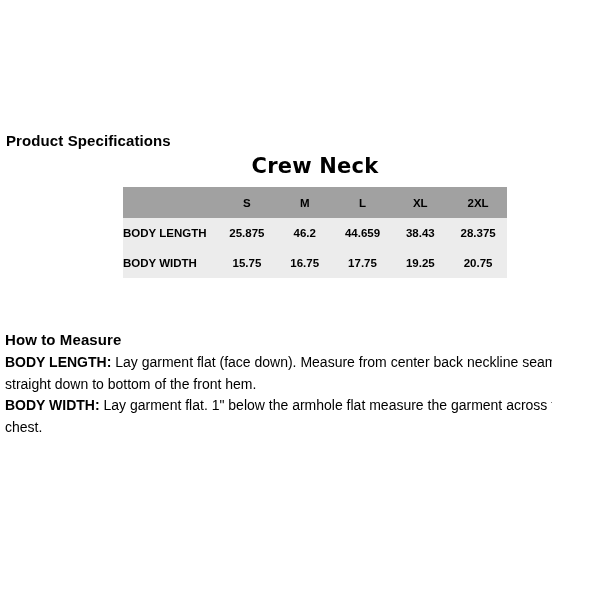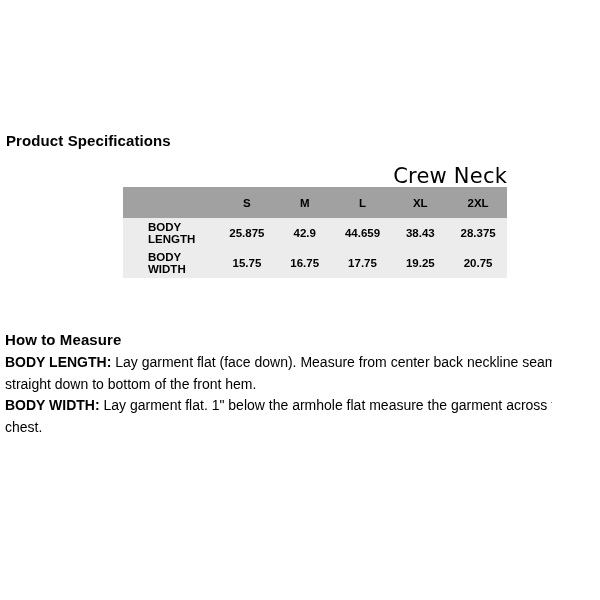--- a/index.html
+++ b/index.html
@@ -26,26 +26,26 @@
     left: 6px;
     top: 132px;
   }
   #how-to-measure-heading {
     left: 5px;
     top: 331px;
   }
   .product-title {
     position: absolute;
     left: 123px;
-    top: 164px;
+    top: 154px;
     width: 384px;
-    text-align: right;
+    text-align: center;
     font-family: "DejaVu Sans", sans-serif;
     font-size: 21px;
-    font-weight: 400;
+    font-weight: 700;
     letter-spacing: 0.2px;
   }
   .size-table {
     position: absolute;
     left: 123px;
     top: 187px;
     width: 384px;
     border-collapse: collapse;
     table-layout: fixed;
     font-size: 11.5px;
@@ -62,21 +62,21 @@
   }
   .size-table tbody th,
   .size-table tbody td {
     background: #ececec;
     height: 30px;
     padding: 0;
     font-weight: bold;
   }
   .size-table tbody th {
     text-align: left;
-    padding-left: 25px;
+    padding-left: 0;
   }
   .size-table tbody td {
     text-align: center;
   }
   .measure-text {
     position: absolute;
     left: 5px;
     top: 352px;
     width: 592px;
     font-size: 14px;
@@ -114,21 +114,21 @@
         <th>M</th>
         <th>L</th>
         <th>XL</th>
         <th>2XL</th>
       </tr>
     </thead>
     <tbody>
       <tr>
         <th>BODY LENGTH</th>
         <td>25.875</td>
-        <td>42.9</td>
+        <td>46.2</td>
         <td>44.659</td>
         <td>38.43</td>
         <td>28.375</td>
       </tr>
       <tr>
         <th>BODY WIDTH</th>
         <td>15.75</td>
         <td>16.75</td>
         <td>17.75</td>
         <td>19.25</td>

